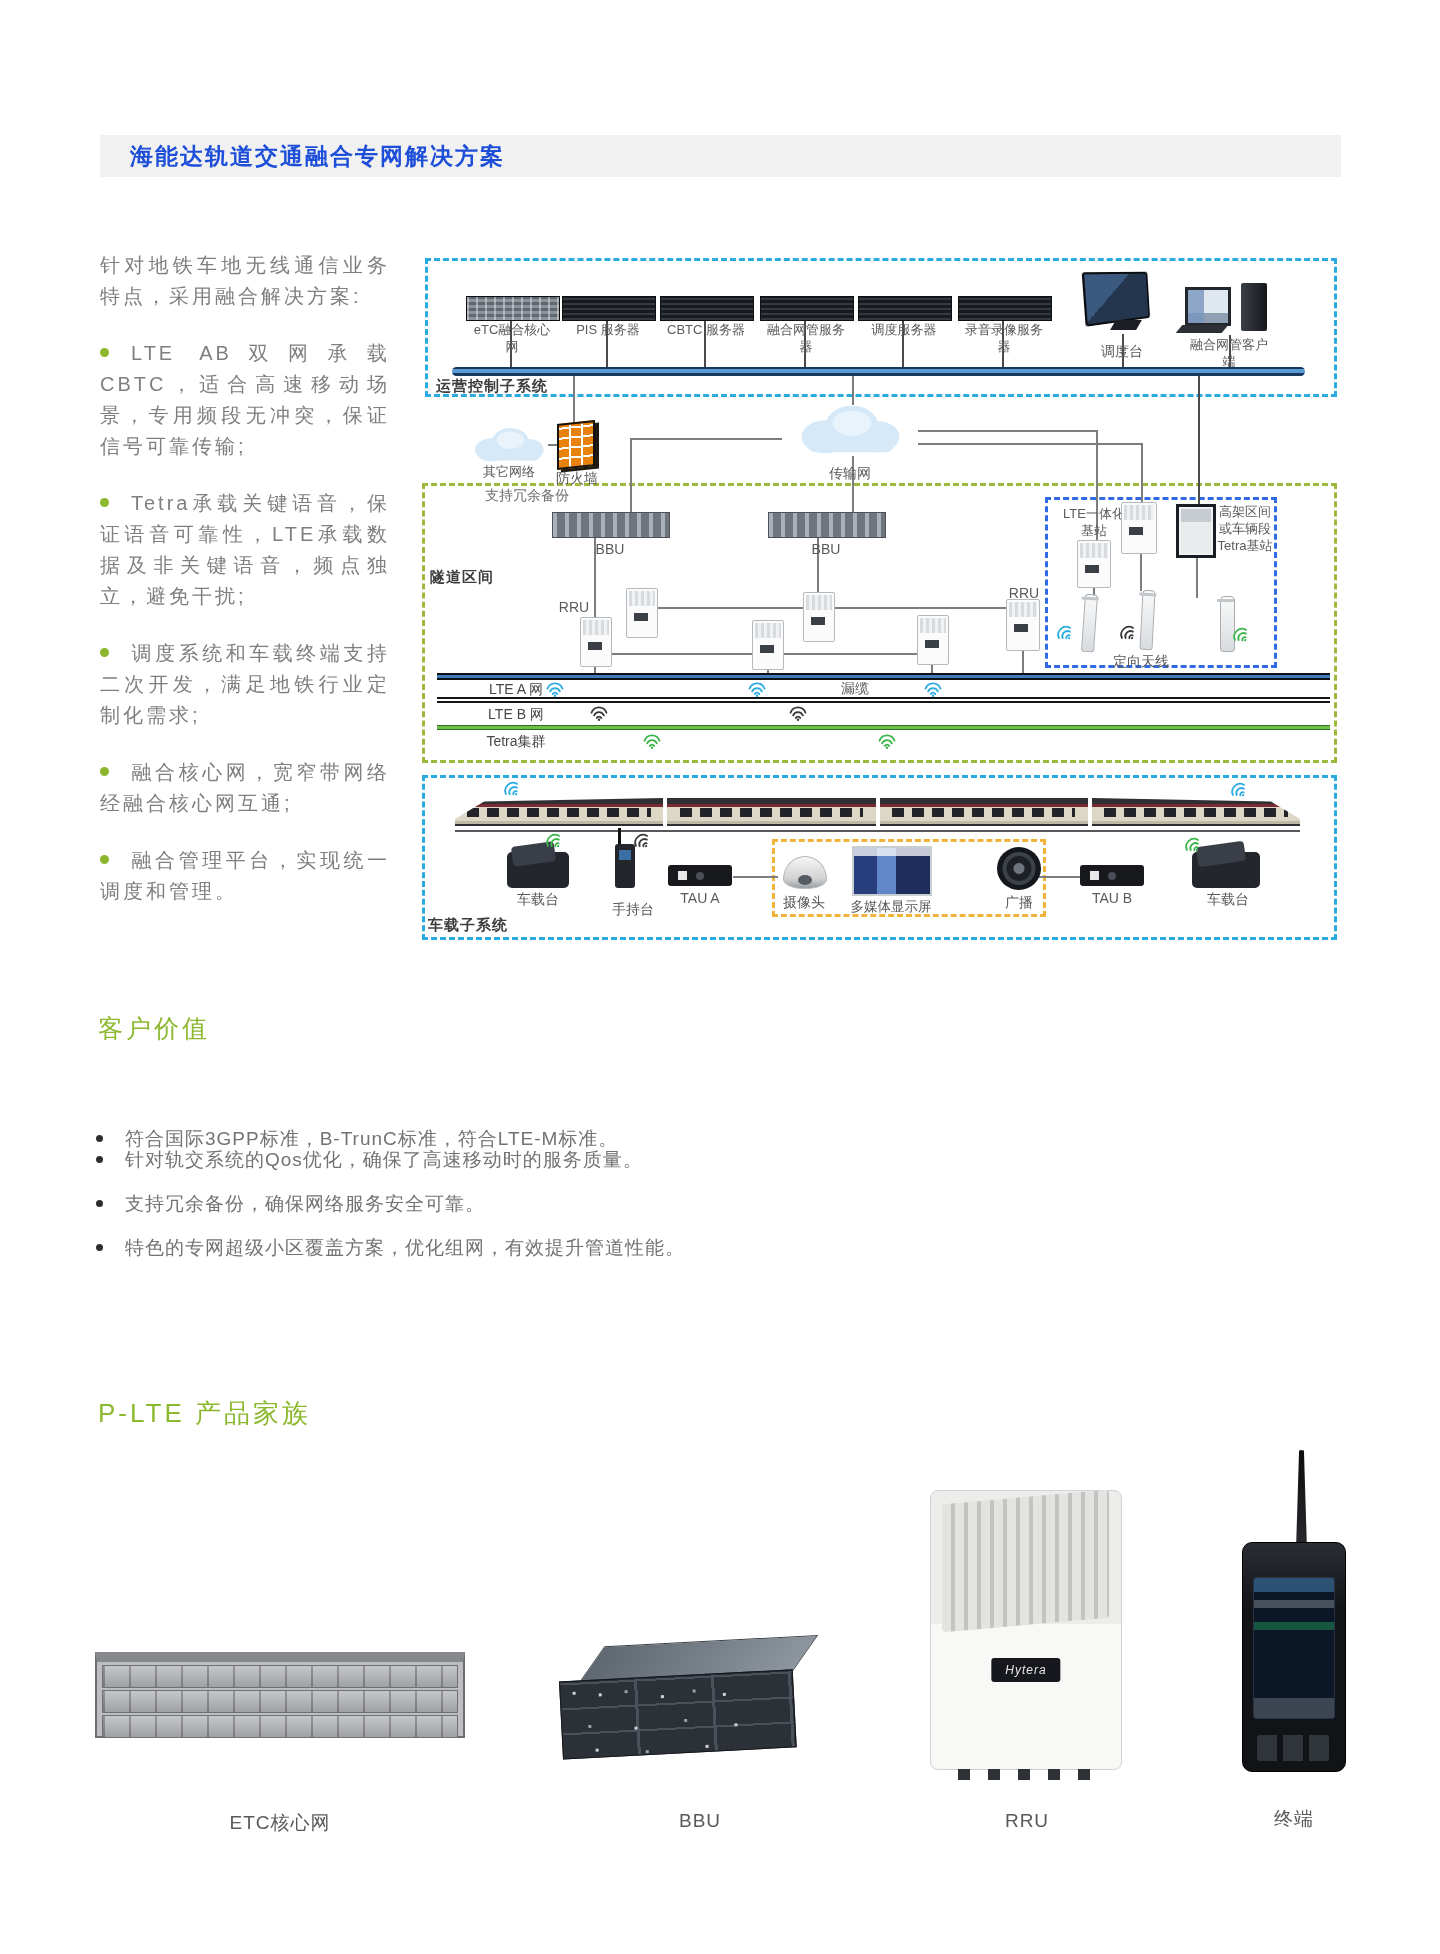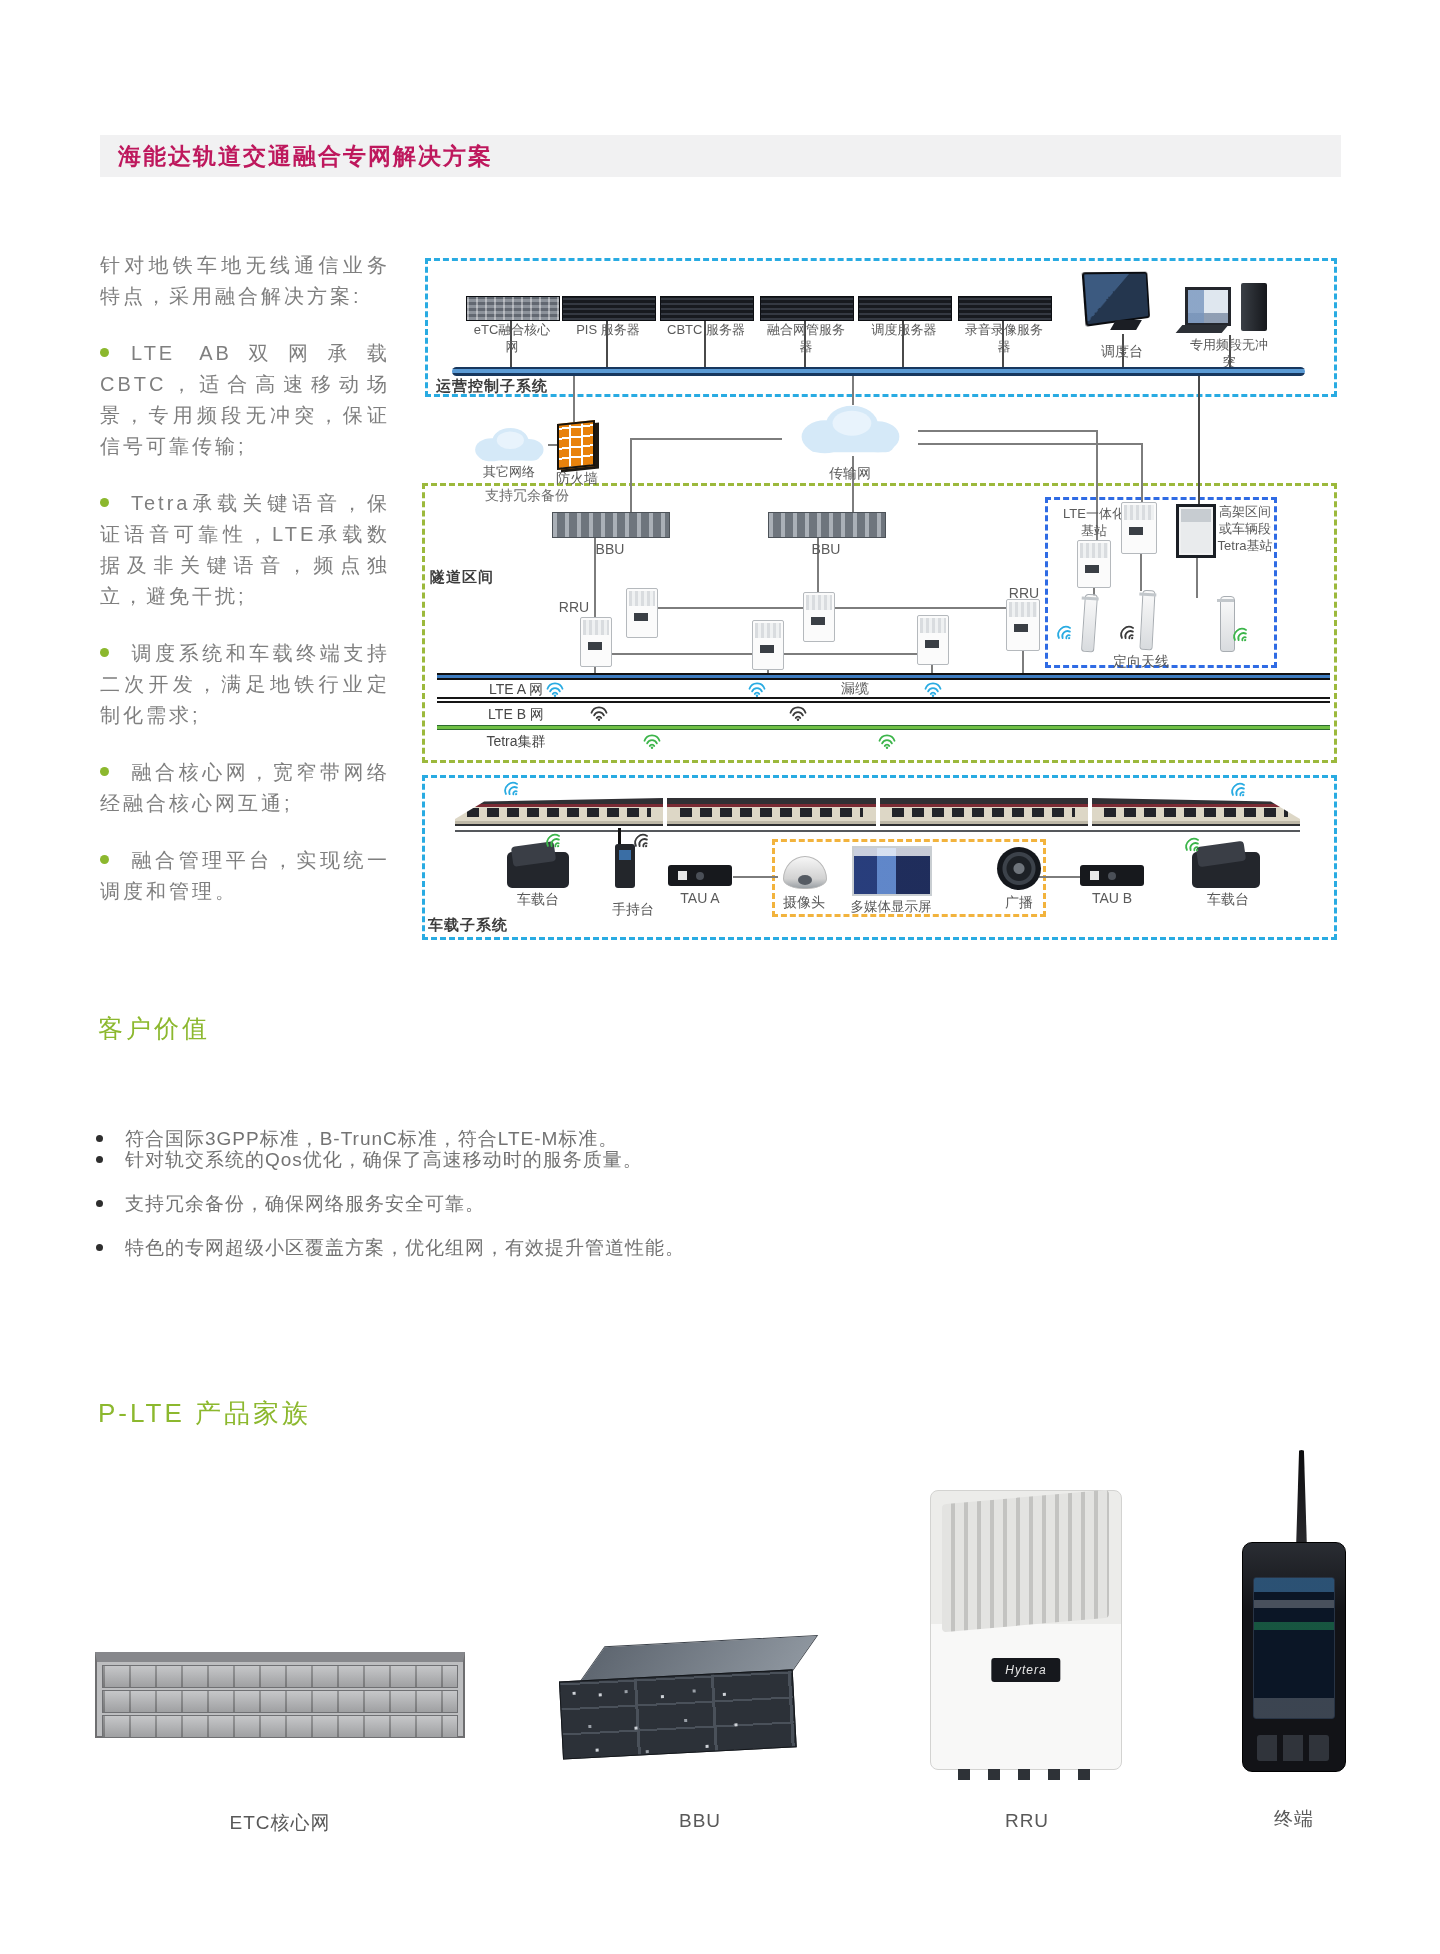--- a/index.html
+++ b/index.html
@@ -1,21 +1,21 @@
 <!DOCTYPE html>
 <html><head>
 <meta charset="utf-8">
 <style>
   html,body{margin:0;padding:0;background:#ffffff;}
   .page{position:relative;width:1440px;height:1954px;background:#fff;overflow:hidden;
         font-family:"Liberation Sans","DejaVu Sans",sans-serif;}
   
   .titlebar{position:absolute;left:100px;top:135px;width:1241px;height:42px;background:#F1F1F2;
             display:flex;align-items:center;padding-left:18px;box-sizing:border-box;}
-  .titlebar h1{margin:0;font-size:23px;font-weight:bold;color:#be185d;letter-spacing:2px;text-align:right;}
+  .titlebar h1{margin:12px;font-size:23px;font-weight:bold;color:#1d4ed8;letter-spacing:2px;text-align:right;}
   
   .intro{position:absolute;left:100px;top:250px;width:290px;color:#7F7F7F;font-size:20px;
          letter-spacing:3px;line-height:31px;text-align:justify;}
   .intro p{margin:0 0 26px 0;}
   .idot{display:inline-block;width:9px;height:9px;border-radius:50%;background:#8CB82E;
         margin-right:22px;vertical-align:3px;}
   
   .abs{position:absolute;}
   .ln{position:absolute;background:#7d7d7d;}
   .lnh{height:2px;} .lnv{width:2px;}
@@ -239,21 +239,21 @@
       <div class="mon-scr"></div>
       <div class="mon-base"></div>
     </div>
     <div class="dlbl dlbl14" style="left:1090px;top:342px;width:64px;">调度台</div>
 
     <div class="pc" style="left:1185px;top:283px;">
       <div class="pc-scr"></div>
       <div class="pc-tower"></div>
       <div class="pc-kb"></div>
     </div>
-    <div class="dlbl" style="left:1185px;top:337px;width:88px;">专用频段无冲突</div>
+    <div class="dlbl" style="left:1185px;top:337px;width:88px;">融合网管客户端</div>
 
     <div class="bus" style="left:452px;top:367px;width:853px;"></div>
     <div class="bold-lbl" style="left:436px;top:377px;">运营控制子系统</div>
 
     <svg class="cloud" style="left:468px;top:424px;width:82px;height:42px;">
         <use href="#cloud"></use>
       </svg>
     <div class="dlbl" style="left:474px;top:464px;width:70px;">其它网络</div>
     <div class="fw" style="left:557px;top:422px;"></div>
     <div class="dlbl dlbl14" style="left:549px;top:469px;width:56px;">防火墙</div>

